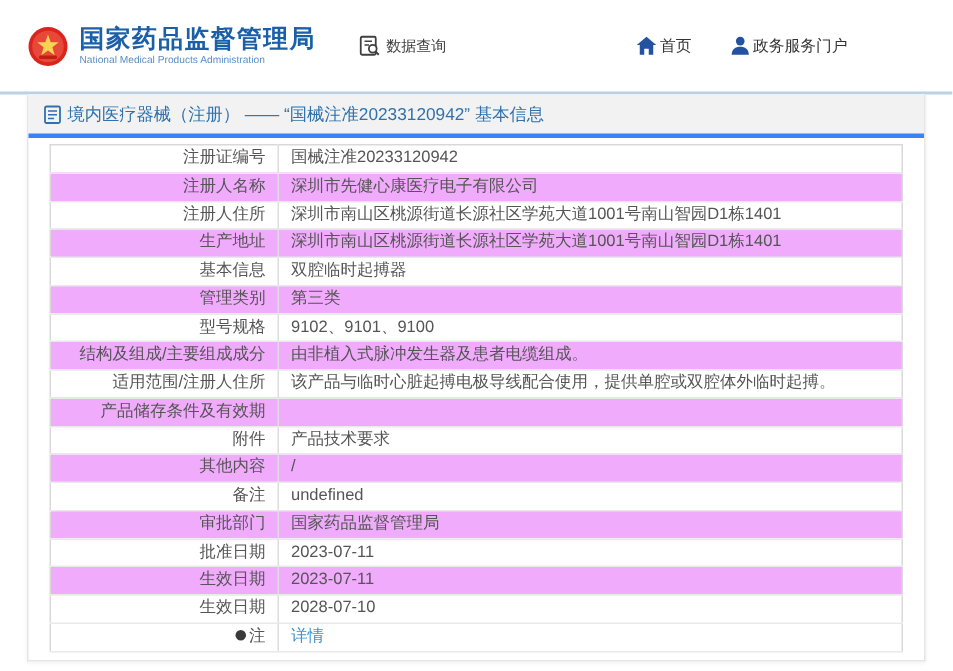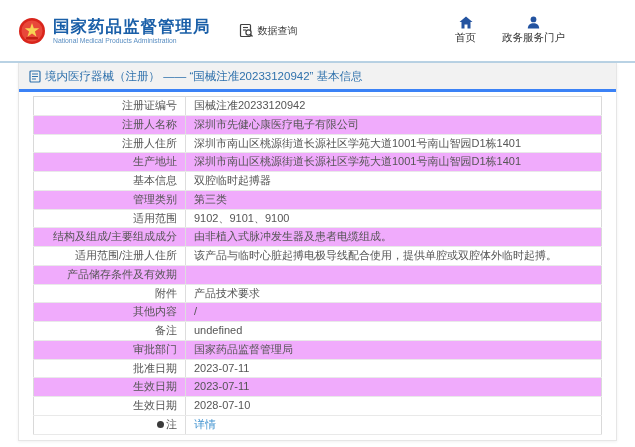--- a/index.html
+++ b/index.html
@@ -30,21 +30,21 @@
     margin-left: 28px; cursor: pointer;
   }
   .data-query .dq-label { font-size: 10px; color: #404040; }
 
   .header-right {
     margin-left: auto;
     display: flex; gap: 26px; align-items: center;
     padding-right: 52px;
   }
   .nav-item {
-    display: flex; flex-direction: column; align-items: center;
+    display: flex; flex-direction: row; align-items: center;
     gap: 2px; cursor: pointer;
   }
   .nav-item .nav-label { font-size: 10.5px; color: #333; }
 
   .top-divider { height: 2px; background: #b9d2e4; }
 
   
   .container {
     width: 599px;
     margin: 0 auto 0 18px;
@@ -189,21 +189,21 @@
     <td class="cell-label">基本信息</td>
     <td class="cell-value">双腔临时起搏器</td>
   </tr>
 
   <tr class="alt">
     <td class="cell-label">管理类别</td>
     <td class="cell-value">第三类</td>
   </tr>
 
   <tr>
-    <td class="cell-label">适用范围</td>
+    <td class="cell-label">型号规格</td>
     <td class="cell-value">9102、9101、9100</td>
   </tr>
 
   <tr class="alt">
     <td class="cell-label">结构及组成/主要组成成分</td>
     <td class="cell-value">由非植入式脉冲发生器及患者电缆组成。</td>
   </tr>
 
   <tr>
     <td class="cell-label">适用范围/注册人住所</td>

